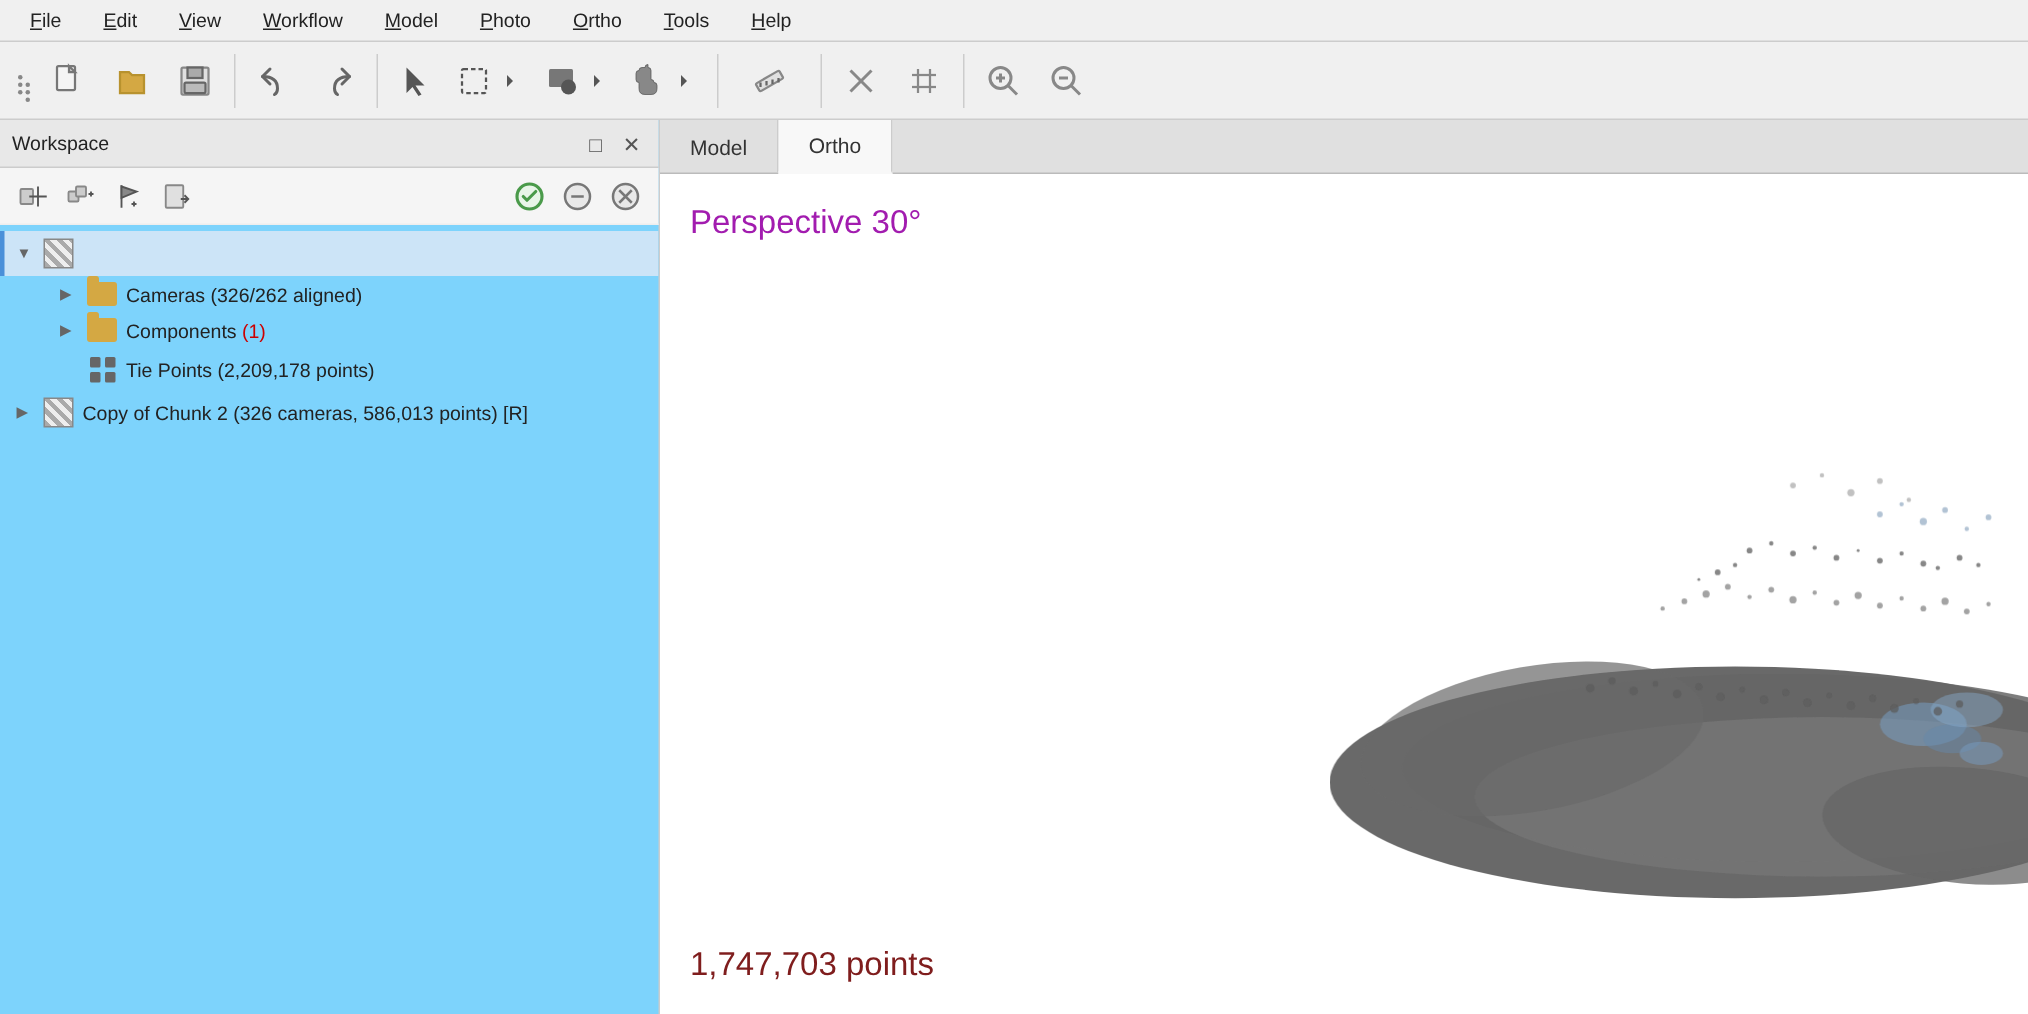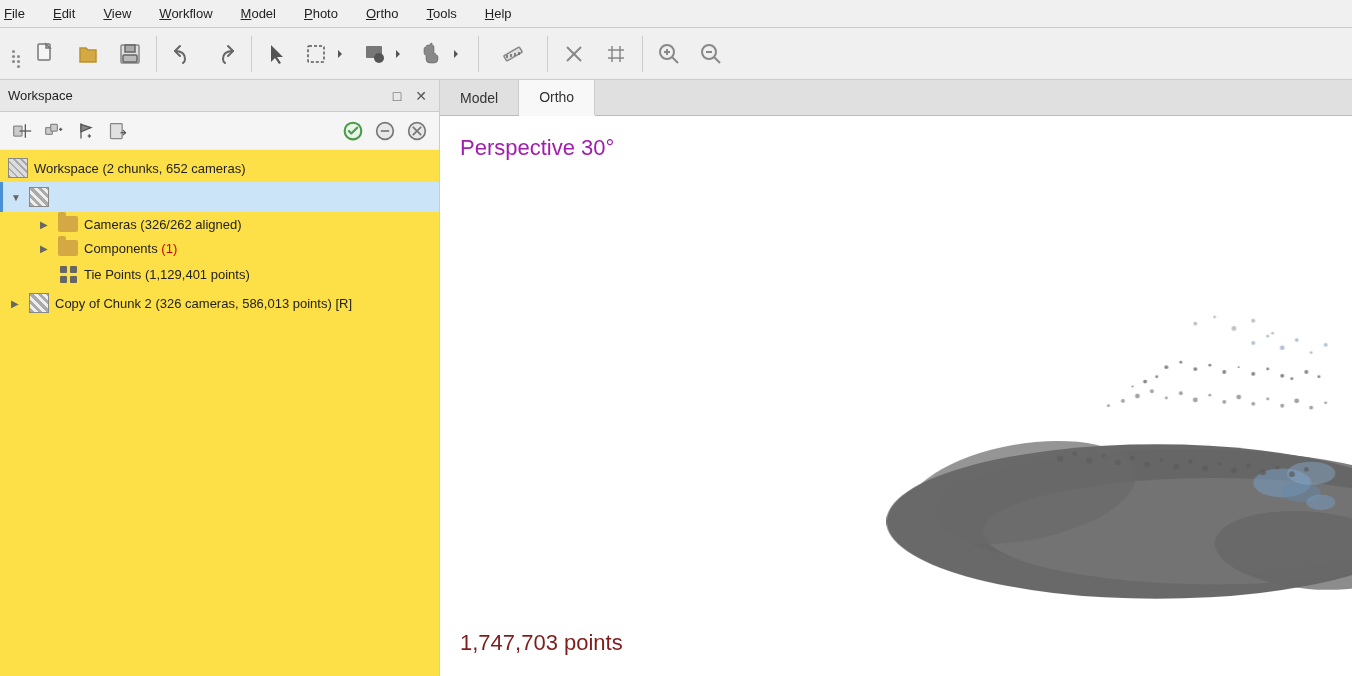--- a/index.html
+++ b/index.html
@@ -4,21 +4,21 @@
   <style>
     * { margin: 0; padding: 0; box-sizing: border-box; }
     body { font-family: 'Segoe UI', Arial, sans-serif; font-size: 13px; background: #f0f0f0; width: 1352px; height: 676px; overflow: hidden; }
 
     
     #menu-bar {
       display: flex;
       align-items: center;
       background: #f0f0f0;
       border-bottom: 1px solid #ccc;
-      padding: 3px 0;
+      padding: 3px 16px;
       height: 28px;
       gap: 20px;
     }
     .menu-item {
       cursor: pointer;
       padding: 2px 4px;
       font-size: 13px;
       color: #222;
       text-decoration: underline;
       text-decoration-color: transparent;
@@ -65,21 +65,21 @@
     
     #main {
       display: flex;
       height: calc(676px - 28px - 52px);
     }
 
     
     #workspace-panel {
       width: 440px;
       min-width: 440px;
-      background: #fde047;
+      background: #7dd3fc;
       border-right: 1px solid #ccc;
       display: flex;
       flex-direction: column;
     }
     #workspace-header {
       display: flex;
       align-items: center;
       justify-content: space-between;
       background: #e8e8e8;
       border-bottom: 1px solid #ccc;
@@ -495,24 +495,20 @@
         <svg viewBox="0 0 24 24" width="20" height="20" fill="none" stroke="#777" stroke-width="2">
           <circle cx="12" cy="12" r="10" fill="#e8e8e8"></circle>
           <line x1="7" y1="7" x2="17" y2="17"></line>
           <line x1="17" y1="7" x2="7" y2="17"></line>
         </svg>
       </button>
     </div>
 
     <div id="workspace-tree">
 
-      <div class="tree-root-item">
-        <div class="workspace-icon"></div>
-        <span>Workspace (2 chunks, 652 cameras)</span>
-      </div>
 
       <div class="tree-chunk-item">
         <span class="expand-arrow">▼</span>
         <div class="chunk-icon"></div>
       </div>
 
       <div class="tree-sub-item">
         <span class="expand-arrow">▶</span>
         <div class="folder-icon"></div>
         <span>Cameras (326/262 aligned)</span>
@@ -525,21 +521,21 @@
       </div>
 
       <div class="tree-sub-item">
         <span class="expand-arrow" style="width:12px;"></span>
         <div class="dots-icon">
           <div class="dot"></div>
           <div class="dot"></div>
           <div class="dot"></div>
           <div class="dot"></div>
         </div>
-        <span>Tie Points (1,129,401 points)</span>
+        <span>Tie Points (2,209,178 points)</span>
       </div>
 
       <div class="tree-chunk-copy">
         <span class="expand-arrow">▶</span>
         <div class="chunk-icon"></div>
         <span>Copy of Chunk 2 (326 cameras, 586,013 points) [R]</span>
       </div>
     </div>
   </div>
 

